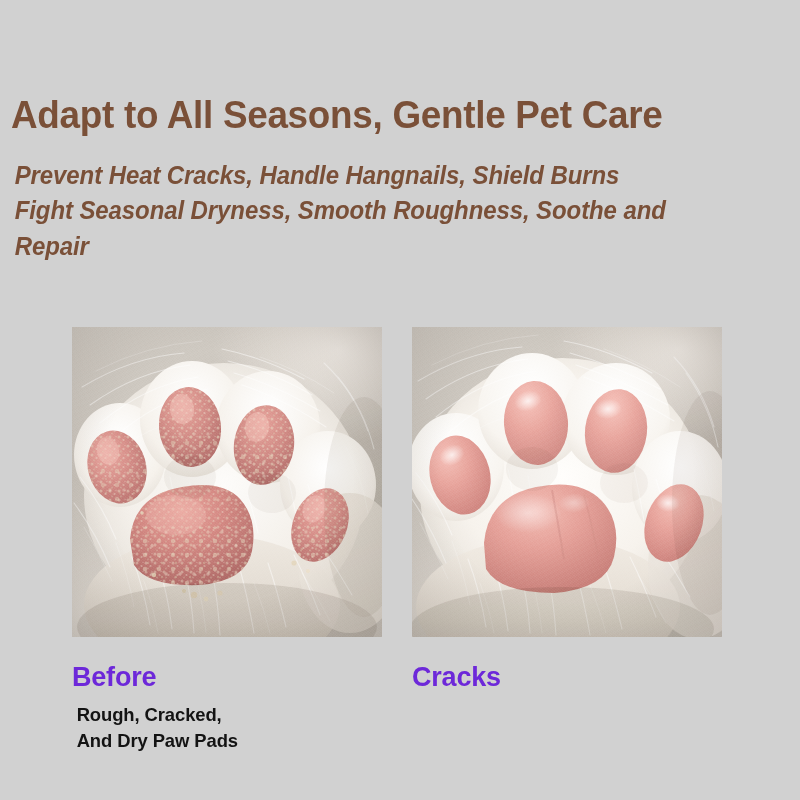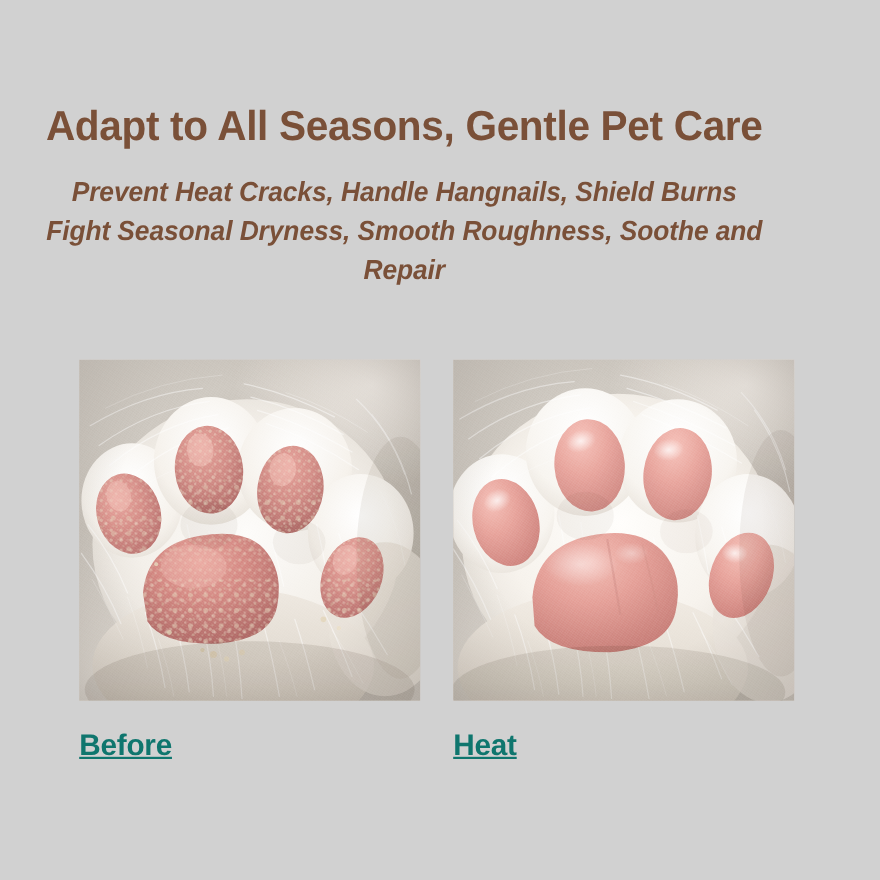--- a/index.html
+++ b/index.html
@@ -14,21 +14,20 @@
     overflow: hidden;
     position: relative;
   }
 
   
   .header {
     position: absolute;
     left: 0;
     top: 0;
     width: 735px;
-    text-align: center;
   }
   .main-title {
     margin: 0;
     padding-top: 96px;
     font-family: "Liberation Sans Narrow", "Liberation Sans", sans-serif;
     font-size: 38px;
     font-weight: bold;
     letter-spacing: -0.3px;
     color: #7a5038;
     line-height: 1.05;
@@ -111,24 +110,23 @@
   }
 
   
   .caption {
     padding-top: 26px;
   }
   .caption-title {
     margin: 0;
     font-size: 27px;
     font-weight: bold;
-    color: #0f766e;
+    color: #6d28d9;
     line-height: 1.1;
     letter-spacing: -0.2px;
-    text-decoration: underline;
   }
   .caption-lines { padding-top: 9px; }
   .caption-line {
     display: block;
     font-family: "Liberation Sans Narrow", "Liberation Sans", sans-serif;
     font-size: 19px;
     font-weight: bold;
     color: #131313;
     line-height: 1.40;
     letter-spacing: -0.1px;
@@ -336,20 +334,24 @@
         <ellipse cx="118" cy="150" rx="26" ry="22" fill="#b5aba0" opacity=".22"></ellipse>
         <ellipse cx="200" cy="166" rx="24" ry="20" fill="#b5aba0" opacity=".20"></ellipse>
       </svg>
 
       <div class="grain"></div>
       <div class="vignette"></div>
     </div>
 
     <div class="caption">
       <p class="caption-title">Before</p>
+      <div class="caption-lines">
+        <span class="caption-line">Rough, Cracked,</span>
+        <span class="caption-line">And Dry Paw Pads</span>
+      </div>
     </div>
   </div>
 
   <div class="panel">
     <div class="photo">
       <div class="bg-blur"></div>
 
       <svg class="fur-base" viewBox="0 0 310 310" preserveAspectRatio="none">
         <defs>
           <radialGradient id="a_paw" cx="50%" cy="44%" r="66%">
@@ -478,17 +480,17 @@
         <ellipse cx="298" cy="176" rx="38" ry="112" fill="#aaa095" opacity=".26"></ellipse>
         <ellipse cx="120" cy="142" rx="26" ry="22" fill="#b6aca1" opacity=".20"></ellipse>
         <ellipse cx="212" cy="156" rx="24" ry="20" fill="#b6aca1" opacity=".18"></ellipse>
       </svg>
 
       <div class="grain"></div>
       <div class="vignette"></div>
     </div>
 
     <div class="caption">
-      <p class="caption-title">Heat</p>
+      <p class="caption-title">Cracks</p>
     </div>
   </div>
 
 </div>
 
 </body></html>

